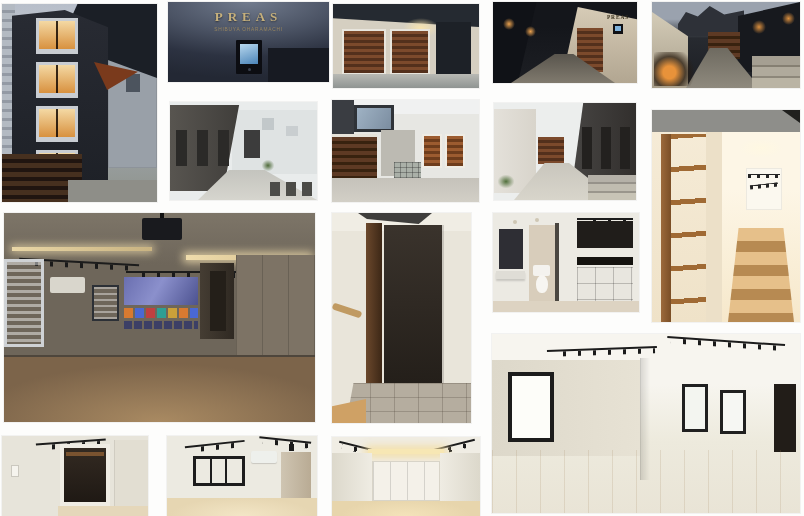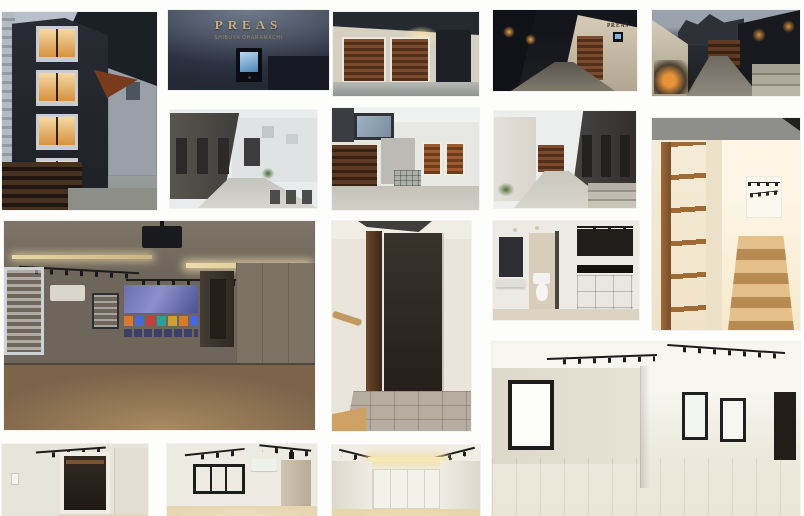--- a/index.html
+++ b/index.html
@@ -1,19 +1,19 @@
 <!DOCTYPE html>
 <html><head>
 <meta charset="utf-8">
 <style>
   * { box-sizing: border-box; margin: 0; padding: 0; }
   html,body { background:#ffffff; }
   body { font-family:"Liberation Sans", sans-serif; }
   #canvas { position:relative; width:804px; height:516px; background:#fdfdfc; overflow:hidden; }
-  .photo { position:absolute; overflow:hidden; box-shadow:0 0 0 1px rgba(100,100,100,.07);margin-top:8px; }
+  .photo { position:absolute; overflow:hidden; box-shadow:0 0 0 1px rgba(100,100,100,.07); }
   .a { position:absolute; }
   
   .rail { position:absolute; height:7px; }
   .rail::before { content:""; position:absolute; left:0; right:0; top:0; height:2px; background:#1c1c1c; }
   .rail::after { content:""; position:absolute; left:4px; right:2px; top:2px; height:5px;
      background:repeating-linear-gradient(90deg, transparent 0 12px, #1a1a1a 12px 15px); }
   .slats-brown { background:repeating-linear-gradient(180deg,#7c4a2c 0 3px,#53301c 3px 6px); }
   .slats-dark  { background:repeating-linear-gradient(180deg,#5e3a24 0 4px,#38220f 4px 7px); }
   .glow { position:absolute; border-radius:50%; }
 

